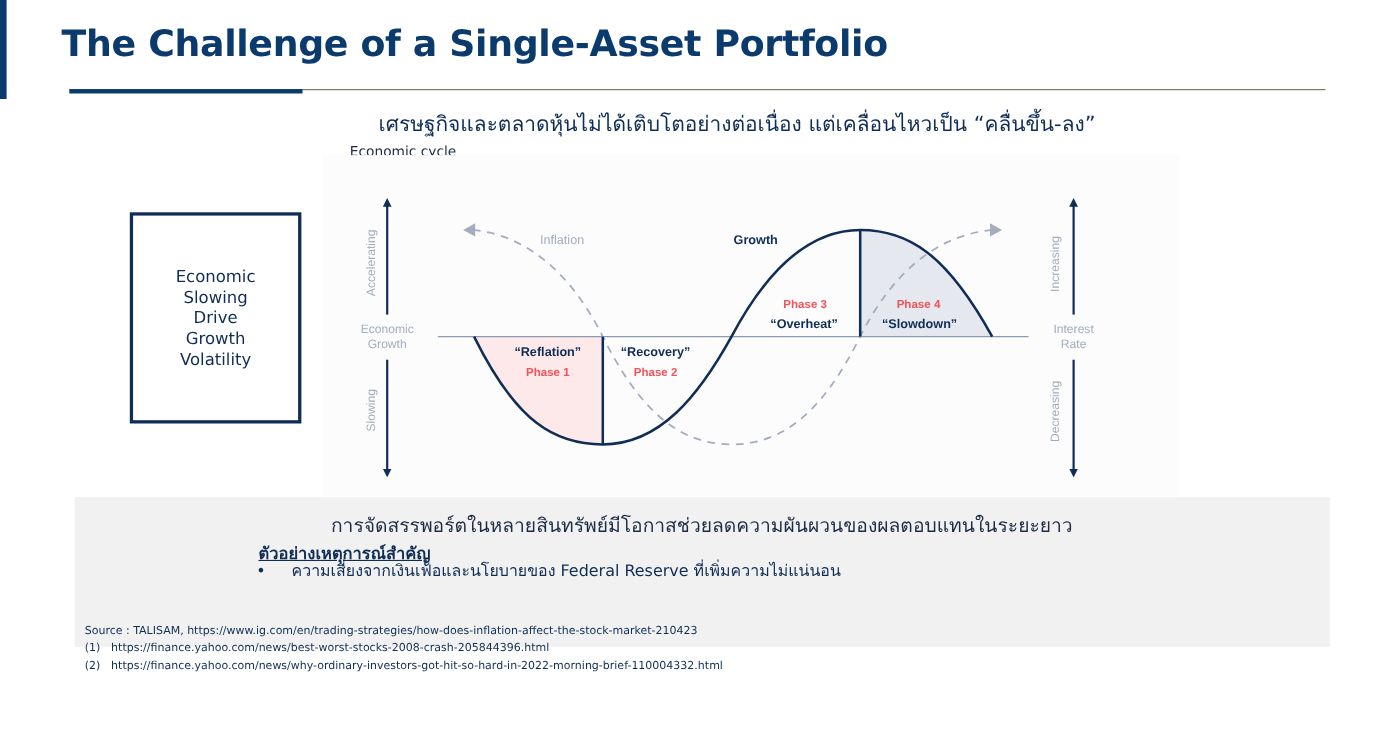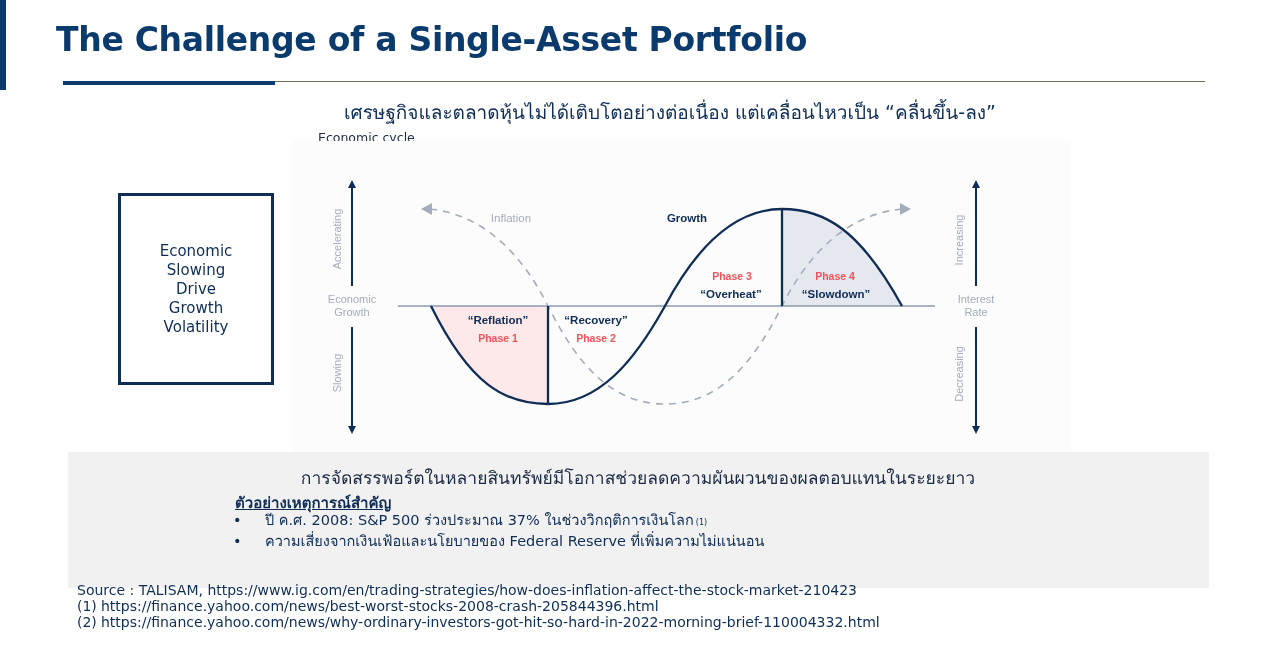--- a/index.html
+++ b/index.html
@@ -41,21 +41,21 @@
     }
     .events-title {
       position: absolute; left: 235px; top: 491px; font-size: 15px; font-weight: bold;
       color: #0f2d55; text-decoration: underline;
     }
     .event-list { position: absolute; left: 233px; top: 511px; margin: 0; padding: 0; list-style: none; }
     .event-list li { font-size: 14.5px; line-height: 19px; color: #0f2d55; white-space: nowrap; }
     .event-list .bullet { display: inline-block; width: 32px; }
     .event-list .ref { font-size: 8px; vertical-align: baseline; margin-left: 2px; }
 
-    .sources { position: absolute; left: 77px; top: 582px; font-size: 14px; line-height: 16px; color: #0f2d55; }
+    .sources { position: absolute; left: 77px; top: 566px; font-size: 10px; line-height: 16px; color: #0f2d55; }
     .sources div { white-space: nowrap; }
     .sources a { color: #0f2d55; text-decoration-color: #9aa6b5; }
     .sources .num { display: inline-block; width: 24px; }
   </style>
 </head>
 <body>
 
 <div class="left-bar"></div>
 <h1 class="title">The Challenge of a Single-Asset Portfolio</h1>
 <div class="rule-thin"></div>
@@ -130,23 +130,20 @@
     <text x="835" y="280" text-anchor="middle" font-size="10.5" font-weight="bold" fill="#f0545a">Phase 4</text>
     <text x="836" y="298" text-anchor="middle" font-size="11.5" font-weight="bold" fill="#0f2d55">“Slowdown”</text>
   </g>
 </svg>
 
 <div class="info-box"></div>
 <div class="info-headline">การจัดสรรพอร์ตในหลายสินทรัพย์มีโอกาสช่วยลดความผันผวนของผลตอบแทนในระยะยาว</div>
 <div class="events-title">ตัวอย่างเหตุการณ์สำคัญ</div>
 <ul class="event-list">
   <li>
-    <span class="bullet">•</span><span>ปี ค.ศ. 2008: S&amp;P 500 ร่วงประมาณ 37% ในช่วงวิกฤติการเงินโลก</span><span class="ref">(1)</span>
-  </li>
-  <li>
     <span class="bullet">•</span><span>ความเสี่ยงจากเงินเฟ้อและนโยบายของ Federal Reserve ที่เพิ่มความไม่แน่นอน</span><span class="ref"></span>
   </li>
 </ul>
 
 <div class="sources">
   <div>Source : TALISAM, https://www.ig.com/en/trading-strategies/how-does-inflation-affect-the-stock-market-210423</div>
   <div>
     <span class="num">(1)</span><a>https://finance.yahoo.com/news/best-worst-stocks-2008-crash-205844396.html</a>
   </div>
   <div>

